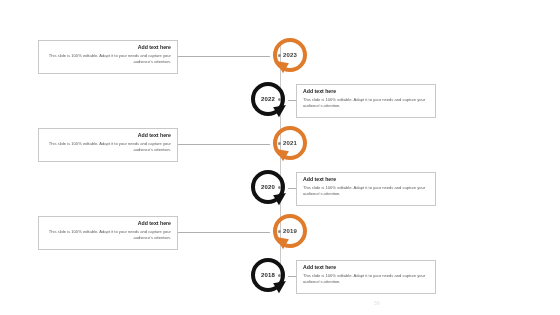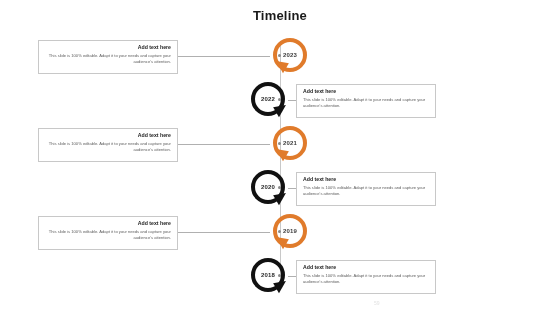--- a/index.html
+++ b/index.html
@@ -175,21 +175,20 @@
     top: 300px;
     font-size: 5px;
     color: #e2e2e2;
   }
 </style>
 </head>
 <body>
 
 <div class="slide">
 
-  <div class="slide-title">Timeline</div>
 
   <div class="timeline">
     <div class="spine"></div>
 
     <div class="row left row-0">
       <div class="connector"></div>
       <div class="node-dot"></div>
       <div class="textbox">
         <div class="tb-head">Add text here</div>
         <div class="tb-body">This slide is 100% editable. Adapt it to your needs and capture your audience's attention.</div>

